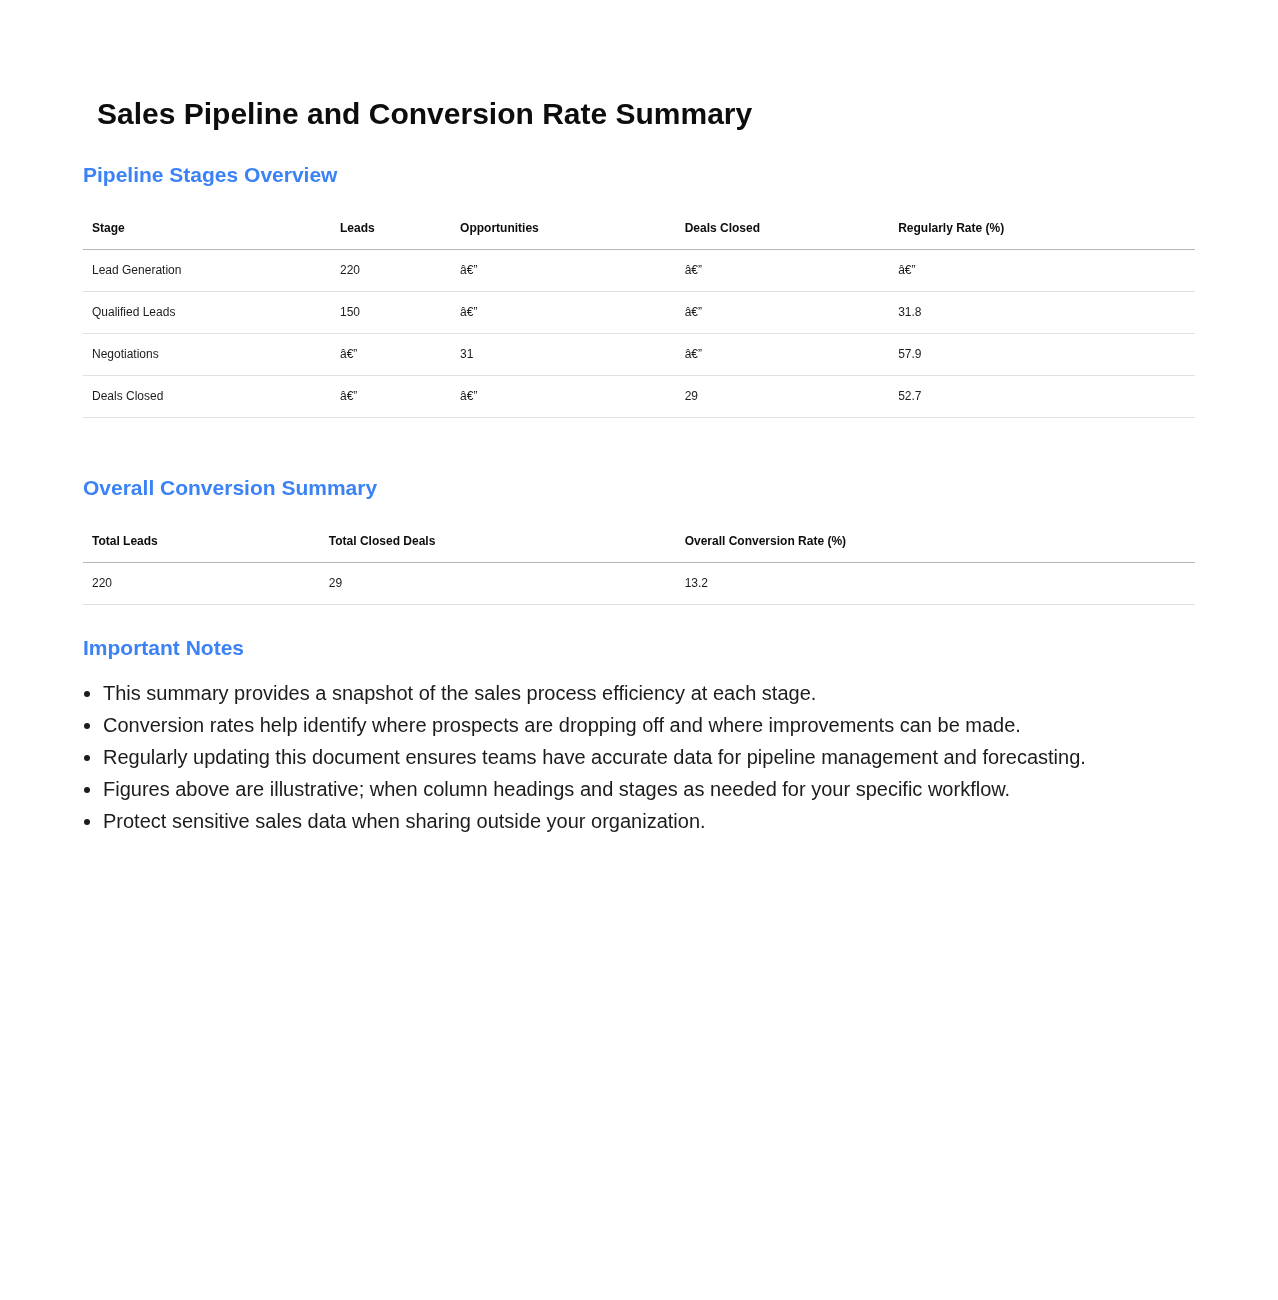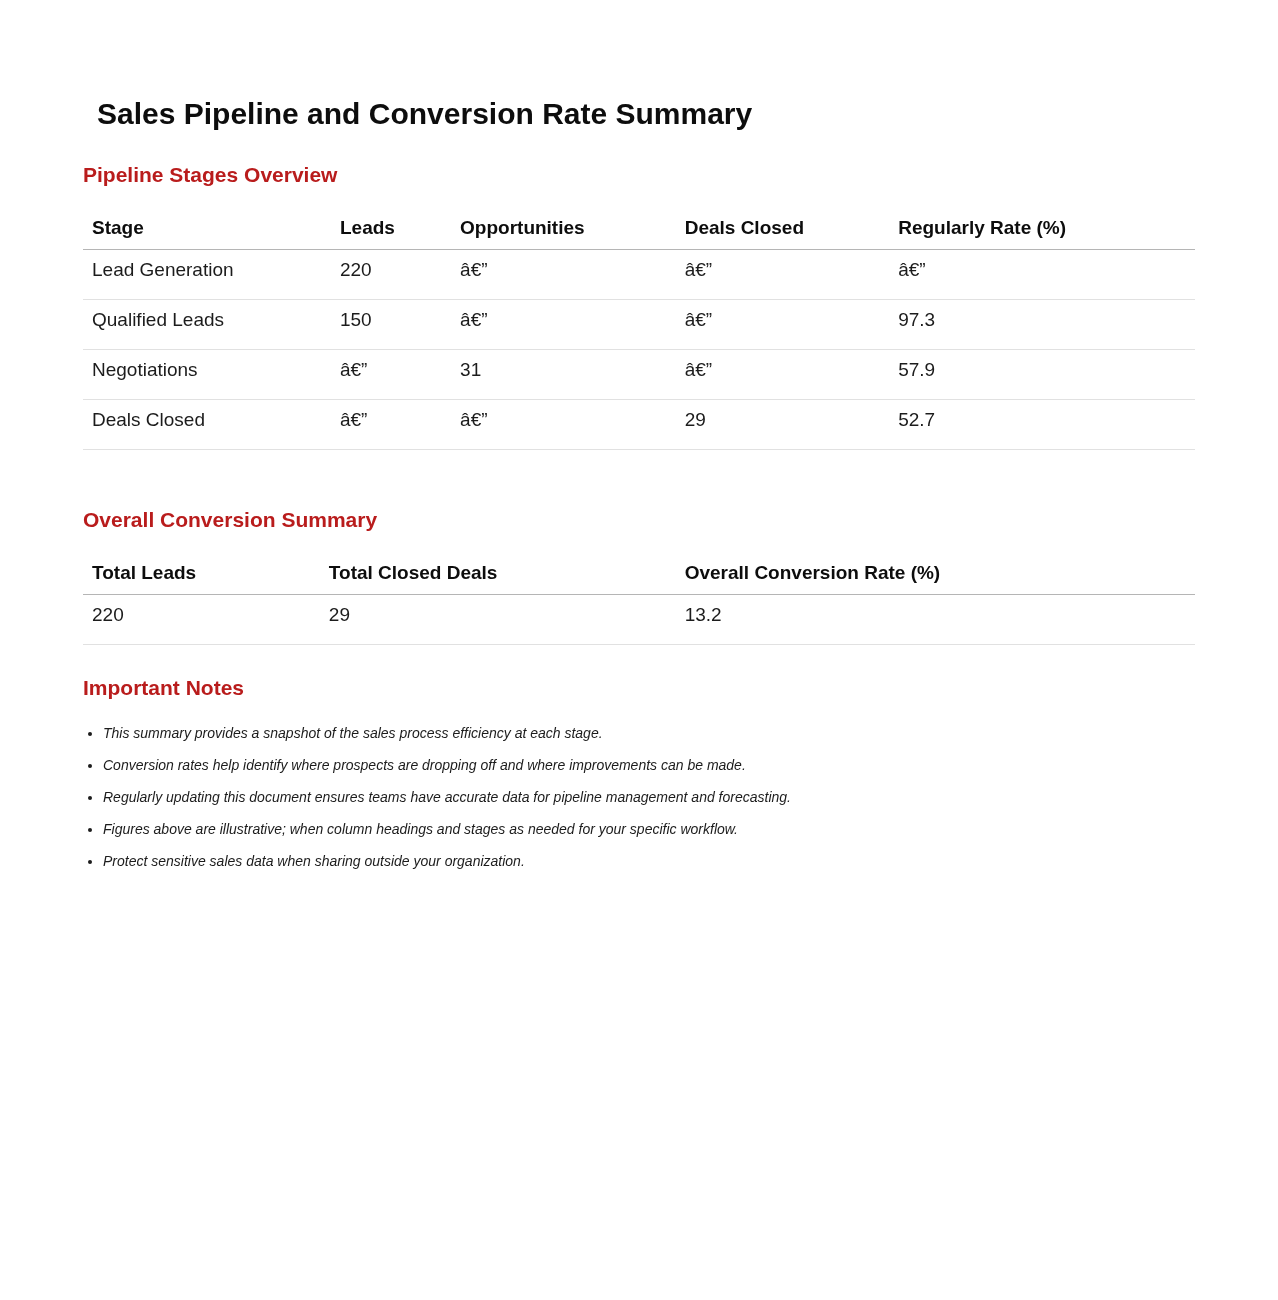--- a/index.html
+++ b/index.html
@@ -20,50 +20,49 @@
     font-size: 30px;
     line-height: 1.2;
     font-weight: bold;
     color: #0d0d0d;
   }
   h2.section-heading {
     margin: 30px 0 0 0;
     font-size: 21px;
     line-height: 1.2;
     font-weight: bold;
-    color: #b91c1c;
+    color: #3b82f6;
   }
   table.data-table {
     width: 100%;
     border-collapse: collapse;
     margin-top: 19px;
-    font-size: 19px;
+    font-size: 12px;
     color: #1c1c1c;
     table-layout: fixed;
   }
   table.data-table th {
     text-align: left;
     font-weight: bold;
     padding: 13px 9px 12px 9px;
     line-height: 18px;
     border-bottom: 1px solid #b5b5b5;
     color: #0d0d0d;
   }
   table.data-table td {
-    padding: 11px 9px 20px 9px;
+    padding: 11px 9px 12px 9px;
     line-height: 18px;
     border-bottom: 1px solid #e1e1e1;
   }
   ul.notes-list {
     margin: 23px 0 0 0;
     padding: 0 0 0 20px;
-    font-size: 14px;
+    font-size: 20px;
     line-height: 18px;
     color: #1c1c1c;
-    font-style: italic;
   }
   ul.notes-list li {
     margin: 0 0 14px 0;
     padding-left: 0;
   }
 </style>
 </head>
 <body>
 
 <h1 class="doc-title">Sales Pipeline and Conversion Rate Summary</h1>
@@ -93,21 +92,21 @@
       <td>220</td>
       <td>â€”</td>
       <td>â€”</td>
       <td>â€”</td>
     </tr>
     <tr>
       <td>Qualified Leads</td>
       <td>150</td>
       <td>â€”</td>
       <td>â€”</td>
-      <td>97.3</td>
+      <td>31.8</td>
     </tr>
     <tr>
       <td>Negotiations</td>
       <td>â€”</td>
       <td>31</td>
       <td>â€”</td>
       <td>57.9</td>
     </tr>
     <tr>
       <td>Deals Closed</td>

